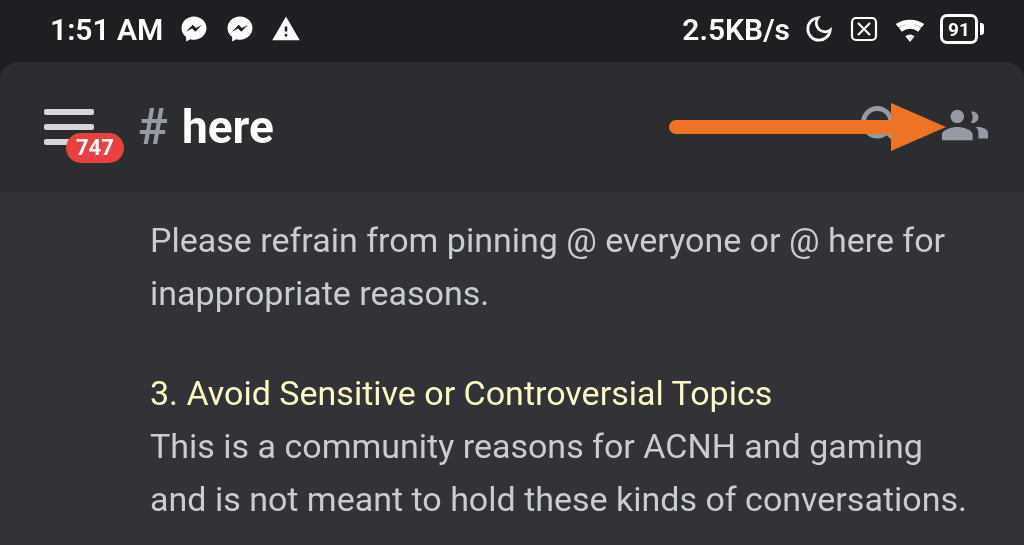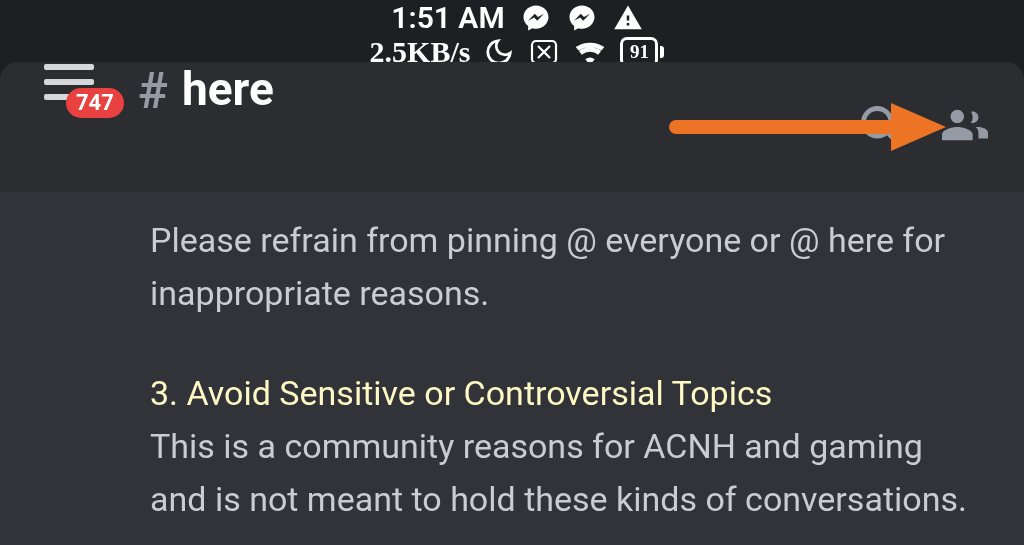--- a/index.html
+++ b/index.html
@@ -16,31 +16,29 @@
   .status-bar {
     height: 58px;
     background: #1e1f22;
     display: flex;
     align-items: center;
     justify-content: space-between;
     padding: 0 40px 0 50px;
     font-size: 30px;
     font-weight: 600;
     color: #ffffff;
-    flex-direction: column;
   }
   .status-left {
     display: flex;
     align-items: center;
     gap: 16px;
   }
   .status-right {
     display: flex;
     gap: 14px;
-    font-family: Liberation Serif, serif;
   }
   .status-icon {
     display: inline-flex;
     align-items: center;
     justify-content: center;
   }
   .battery {
     display: inline-flex;
     align-items: center;
   }
@@ -72,20 +70,21 @@
     border-radius: 0 3px 3px 0;
     margin-left: 2px;
   }
 
   
   .channel-header {
     background: #2b2d31;
     border-radius: 18px 18px 0 0;
     height: 130px;
     display: flex;
+    align-items: center;
     padding: 0 36px 0 44px;
     position: relative;
     margin-top: 4px;
   }
   .hamburger {
     position: relative;
     width: 50px;
     height: 40px;
     cursor: pointer;
   }

